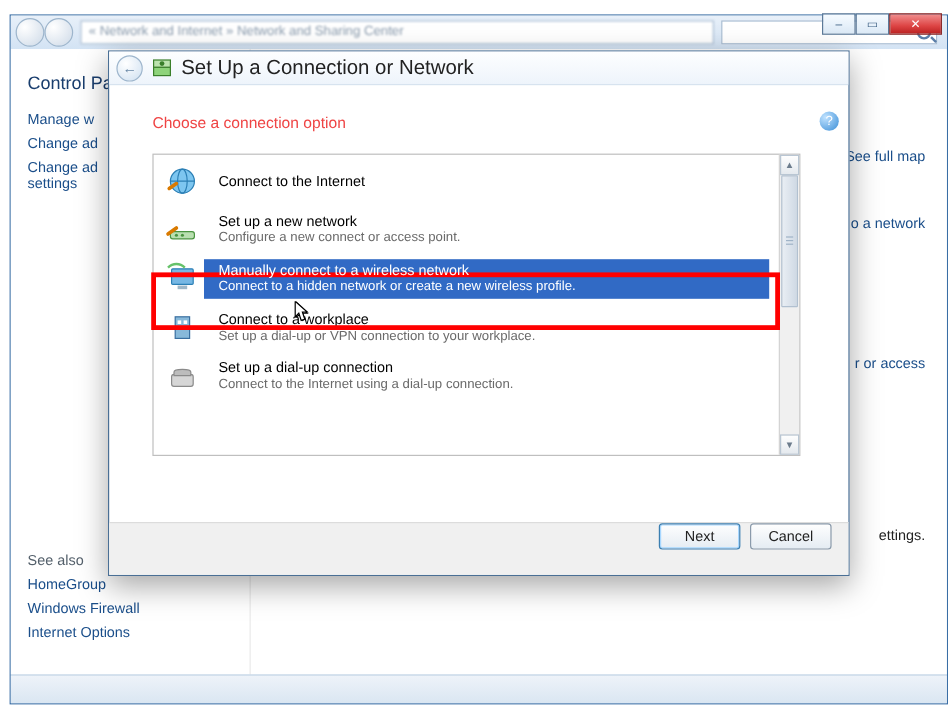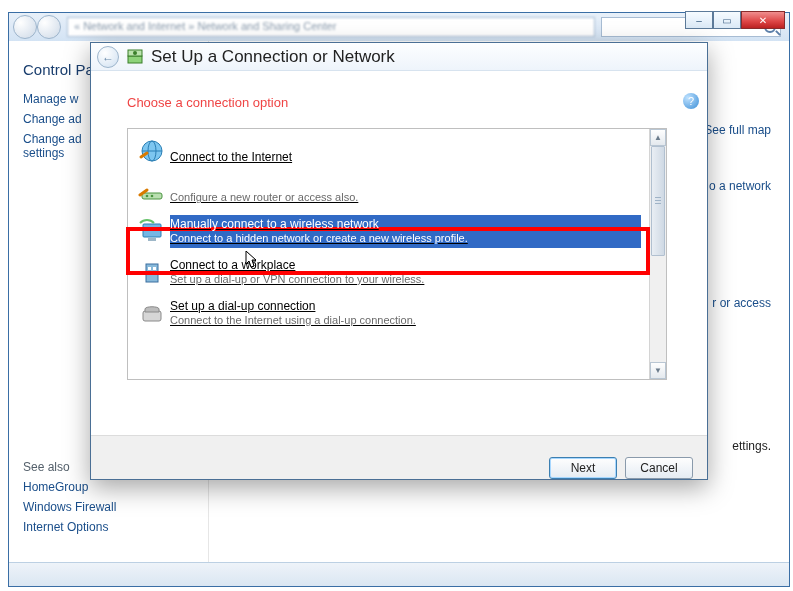--- a/index.html
+++ b/index.html
@@ -211,25 +211,24 @@
     display: flex;
     position: relative;
   }
   .options-list {
     flex: 1;
     overflow: hidden;
     padding: 2px 0;
   }
   .opt {
     display: flex;
-    align-items: flex-end;
-    gap: 4px;
+    align-items: center;
+    gap: 16px;
     padding: 6px 8px 6px 10px;
     cursor: default;
-    text-decoration: underline;
   }
   .opt .icon {
     width: 28px; height: 28px;
     flex-shrink: 0;
     display:flex;align-items:center;justify-content:center;
   }
   .opt .icon svg { width:28px;height:28px; }
   .opt .labels { line-height: 1.25; }
   .opt .ttl { font-size: 12px; color: #000; }
   .opt .desc { font-size: 11px; color: #6a6a6a; }
@@ -283,21 +282,21 @@
     height:8px; transform:translateY(-50%);
     background:
       linear-gradient(#9fb3c7,#9fb3c7) 0 0/100% 1px no-repeat,
       linear-gradient(#9fb3c7,#9fb3c7) 0 3px/100% 1px no-repeat,
       linear-gradient(#9fb3c7,#9fb3c7) 0 6px/100% 1px no-repeat;
   }
 
   .wiz-footer {
     height: 44px;
     display: flex;
-    align-items: flex-end;
+    align-items: flex-start;
     justify-content: flex-end;
     gap: 8px;
     padding: 0 14px;
     background: #f0f0f0;
     border-top: 1px solid #dcdcdc;
   }
   .btn {
     min-width: 68px;
     height: 22px;
     padding: 0 14px;
@@ -392,21 +391,22 @@
         <div class="opt">
           <div class="icon">
             <svg viewBox="0 0 28 28">
                 <rect x="4" y="16" width="20" height="6" rx="2" fill="#b9dfb0" stroke="#4a9440"></rect>
                 <circle cx="9" cy="19" r="1.3" fill="#4a9440"></circle>
                 <circle cx="14" cy="19" r="1.3" fill="#4a9440"></circle>
                 <path d="M2 18l7-5" stroke="#d97a00" stroke-width="3" stroke-linecap="round"></path>
               </svg>
           </div>
           <div class="labels">
-            <div class="desc">Configure a new router or access also.</div>
+            <div class="ttl">Set up a new network</div>
+            <div class="desc">Configure a new connect or access point.</div>
           </div>
         </div>
 
         <div class="opt selected">
           <div class="selbg"></div>
           <div class="icon">
             <svg viewBox="0 0 28 28">
                 <rect x="5" y="6" width="18" height="13" rx="1" fill="#76b7e4" stroke="#2b7fb5"></rect>
                 <rect x="10" y="20" width="8" height="3" fill="#9eb7c8"></rect>
                 <path d="M2 5c4-4 10-4 14 0" stroke="#66c26a" stroke-width="2" fill="none"></path>
@@ -423,21 +423,21 @@
             <svg viewBox="0 0 28 28">
                 <rect x="8" y="5" width="12" height="18" fill="#88b9da" stroke="#3a6fa0"></rect>
                 <rect x="10" y="8" width="3" height="3" fill="#fff"></rect>
                 <rect x="15" y="8" width="3" height="3" fill="#fff"></rect>
                 <rect x="10" y="13" width="3" height="3" fill="#fff"></rect>
                 <rect x="15" y="13" width="3" height="3" fill="#fff"></rect>
               </svg>
           </div>
           <div class="labels">
             <div class="ttl">Connect to a workplace</div>
-            <div class="desc">Set up a dial-up or VPN connection to your wireless.</div>
+            <div class="desc">Set up a dial-up or VPN connection to your workplace.</div>
           </div>
         </div>
 
         <div class="opt">
           <div class="icon">
             <svg viewBox="0 0 28 28">
                 <rect x="5" y="12" width="18" height="10" rx="2" fill="#d6d6d6" stroke="#8a8a8a"></rect>
                 <path d="M7 10c0-3 14-3 14 0v3H7z" fill="#bcbcbc" stroke="#8a8a8a"></path>
               </svg>
           </div>

